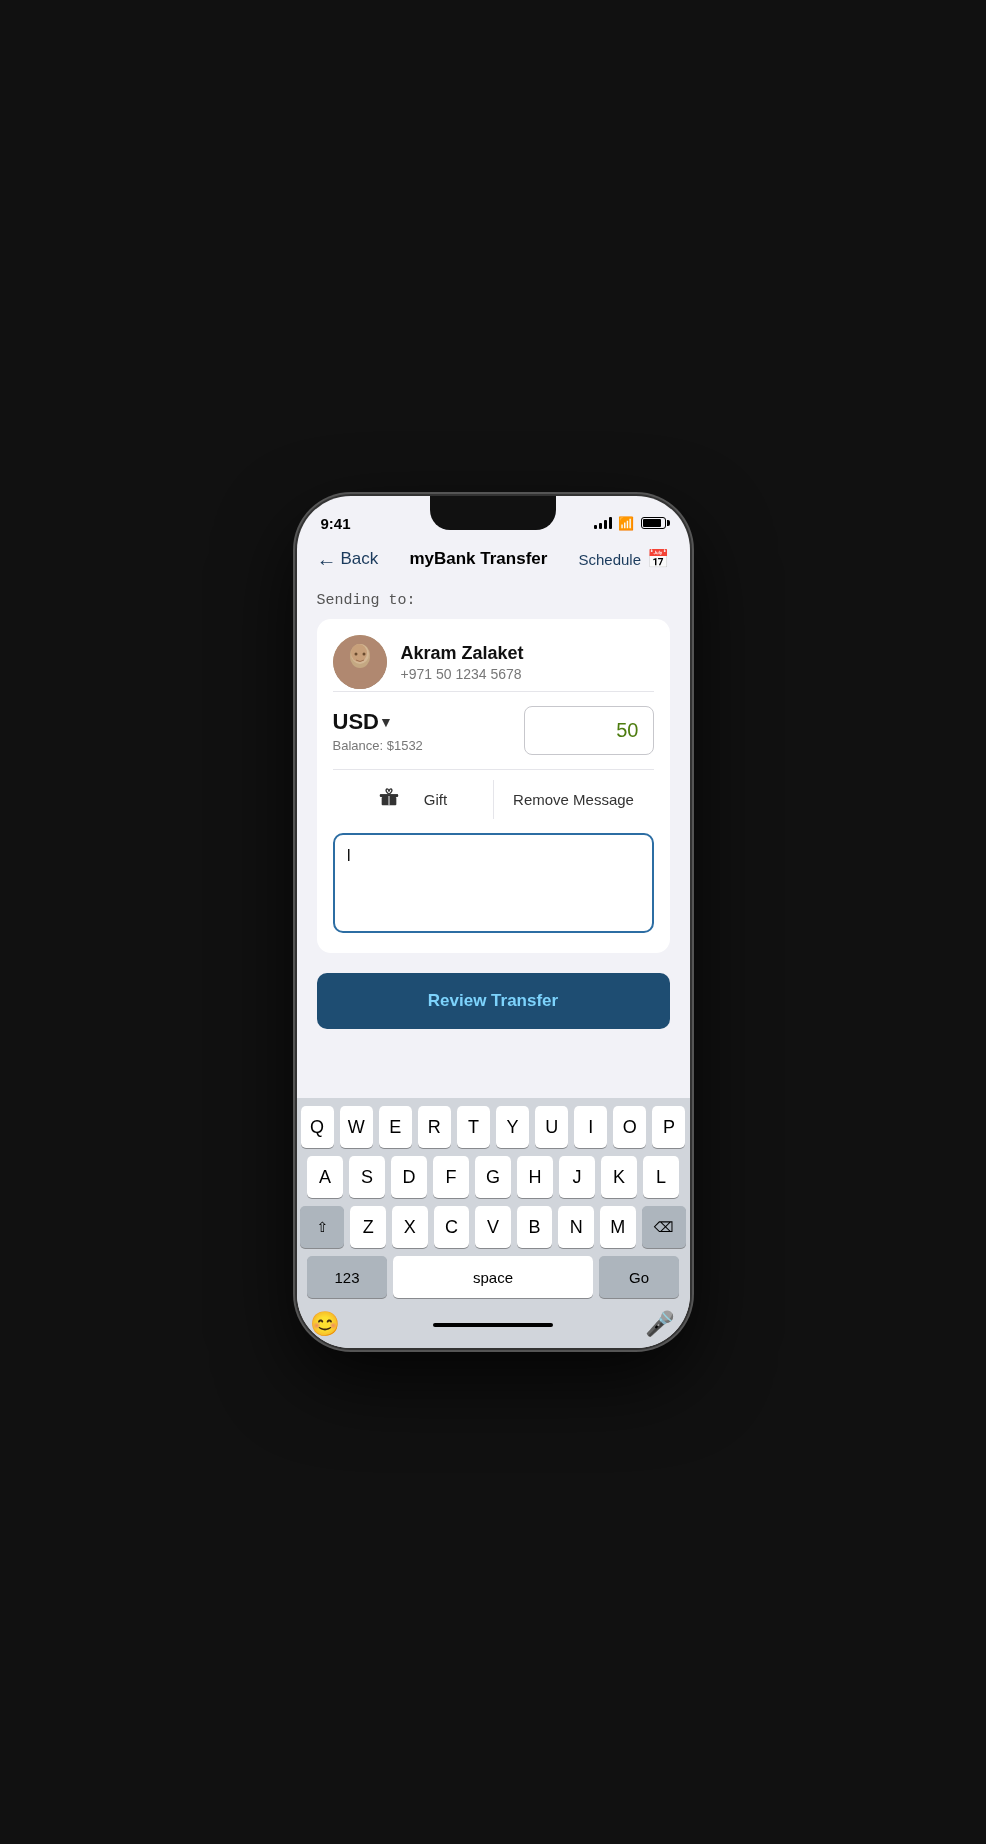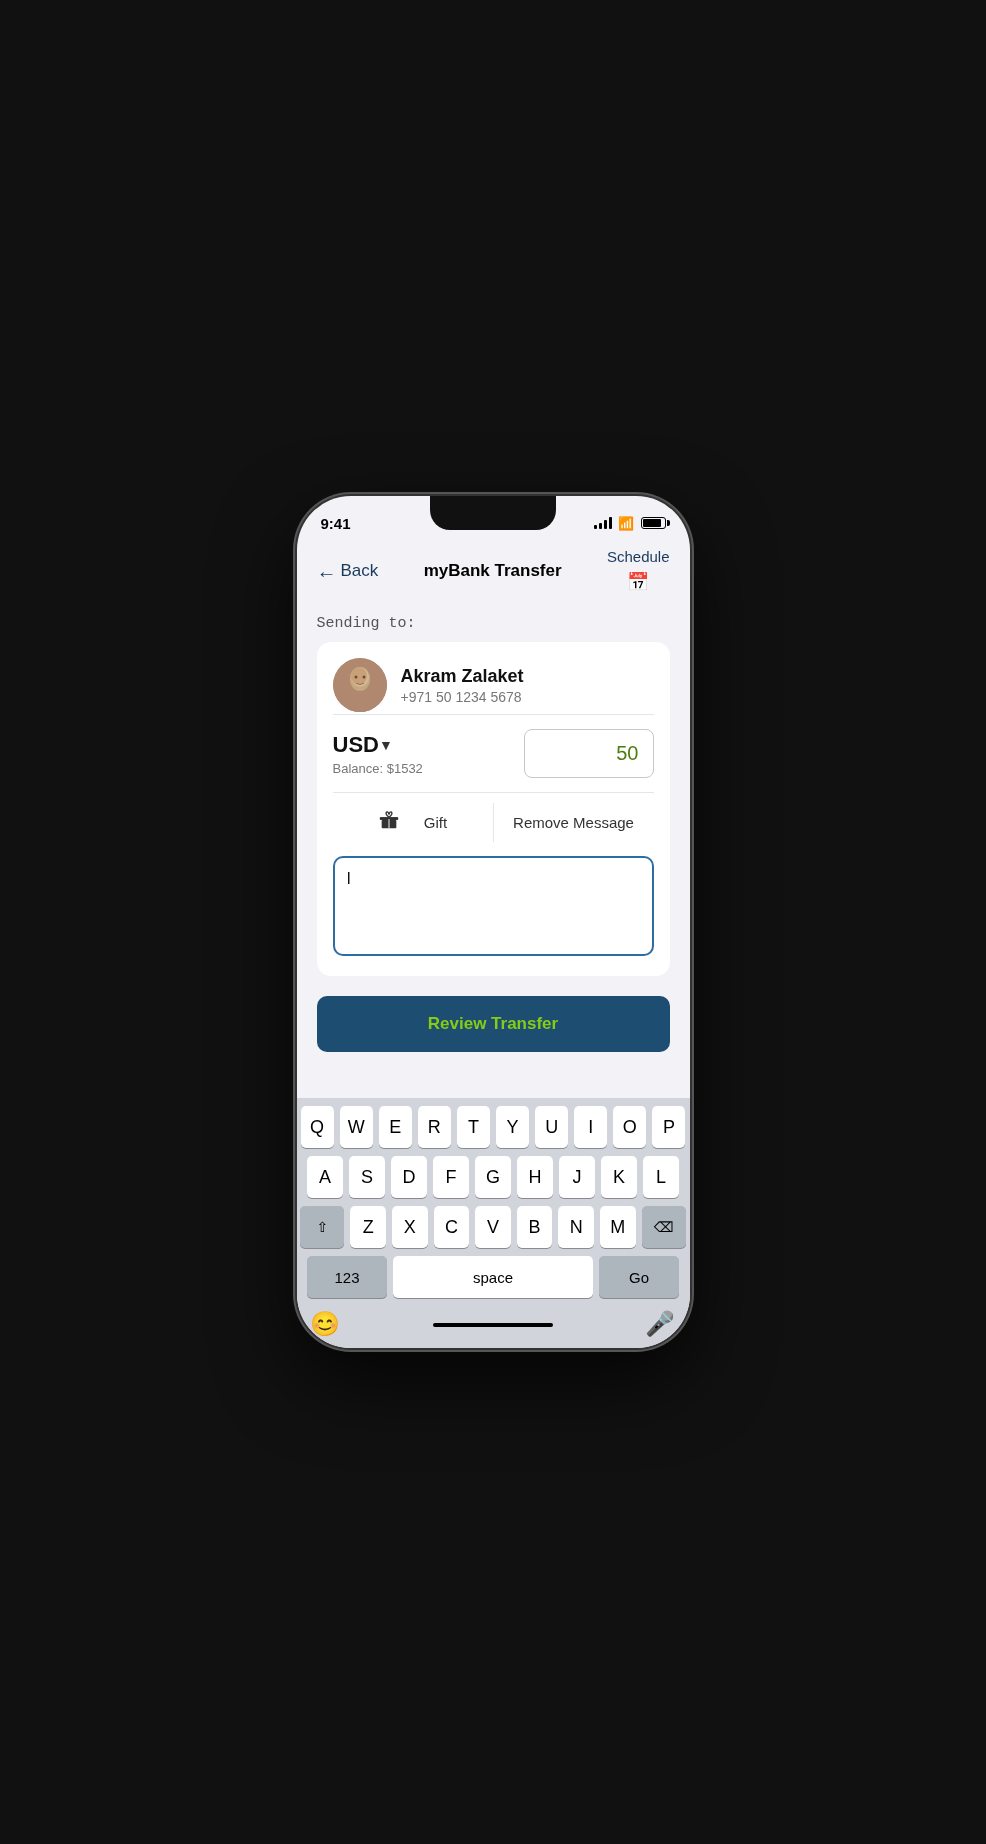--- a/index.html
+++ b/index.html
@@ -117,21 +117,20 @@
       font-weight: 600;
       color: #000;
     }
     .schedule-btn {
       display: flex;
       align-items: center;
       gap: 6px;
       color: #1a3a5c;
       font-size: 15px;
       cursor: pointer;
-      flex-direction: column;
     }
     .calendar-icon {
       font-size: 18px;
     }
     .content {
       padding: 10px 20px 0;
     }
     .sending-label {
       font-size: 15px;
       color: #555;
@@ -258,21 +257,21 @@
       font-size: 16px;
       color: #111;
       width: 100%;
       resize: none;
       outline: none;
       background: #fff;
       font-family: inherit;
     }
     .review-btn {
       background: #1e4d72;
-      color: #84cc16;
+      color: #7dd3fc;
       border: none;
       border-radius: 10px;
       padding: 18px;
       width: 100%;
       font-size: 17px;
       font-weight: 600;
       cursor: pointer;
       margin-top: 4px;
     }
     .keyboard {

